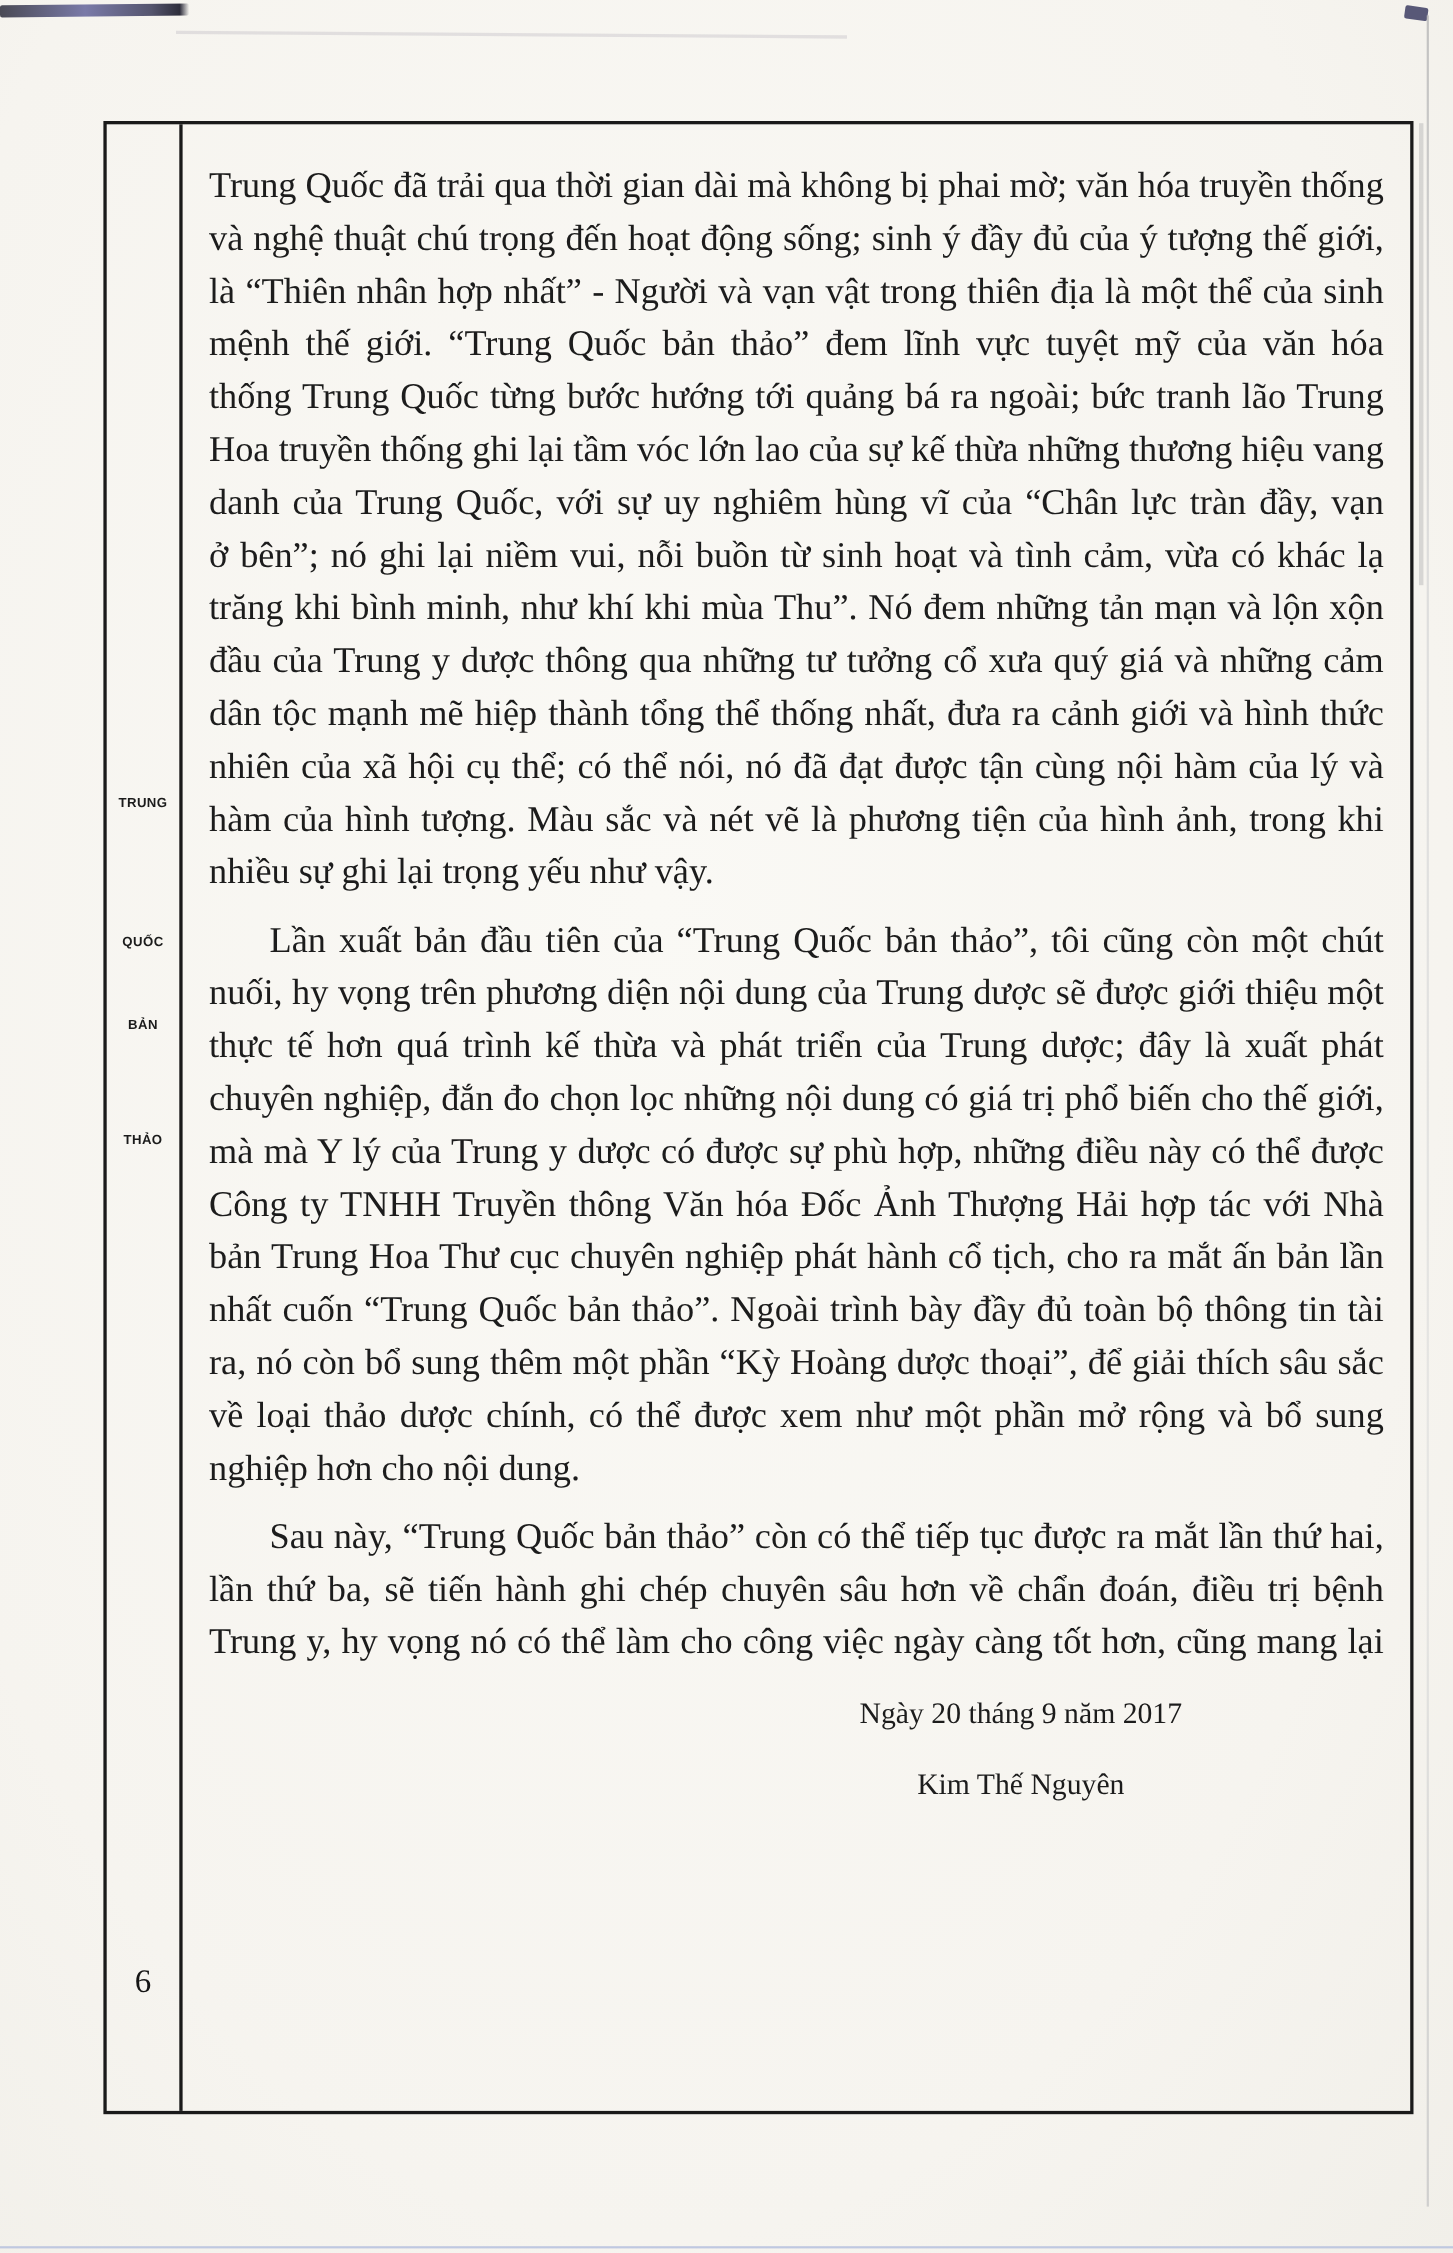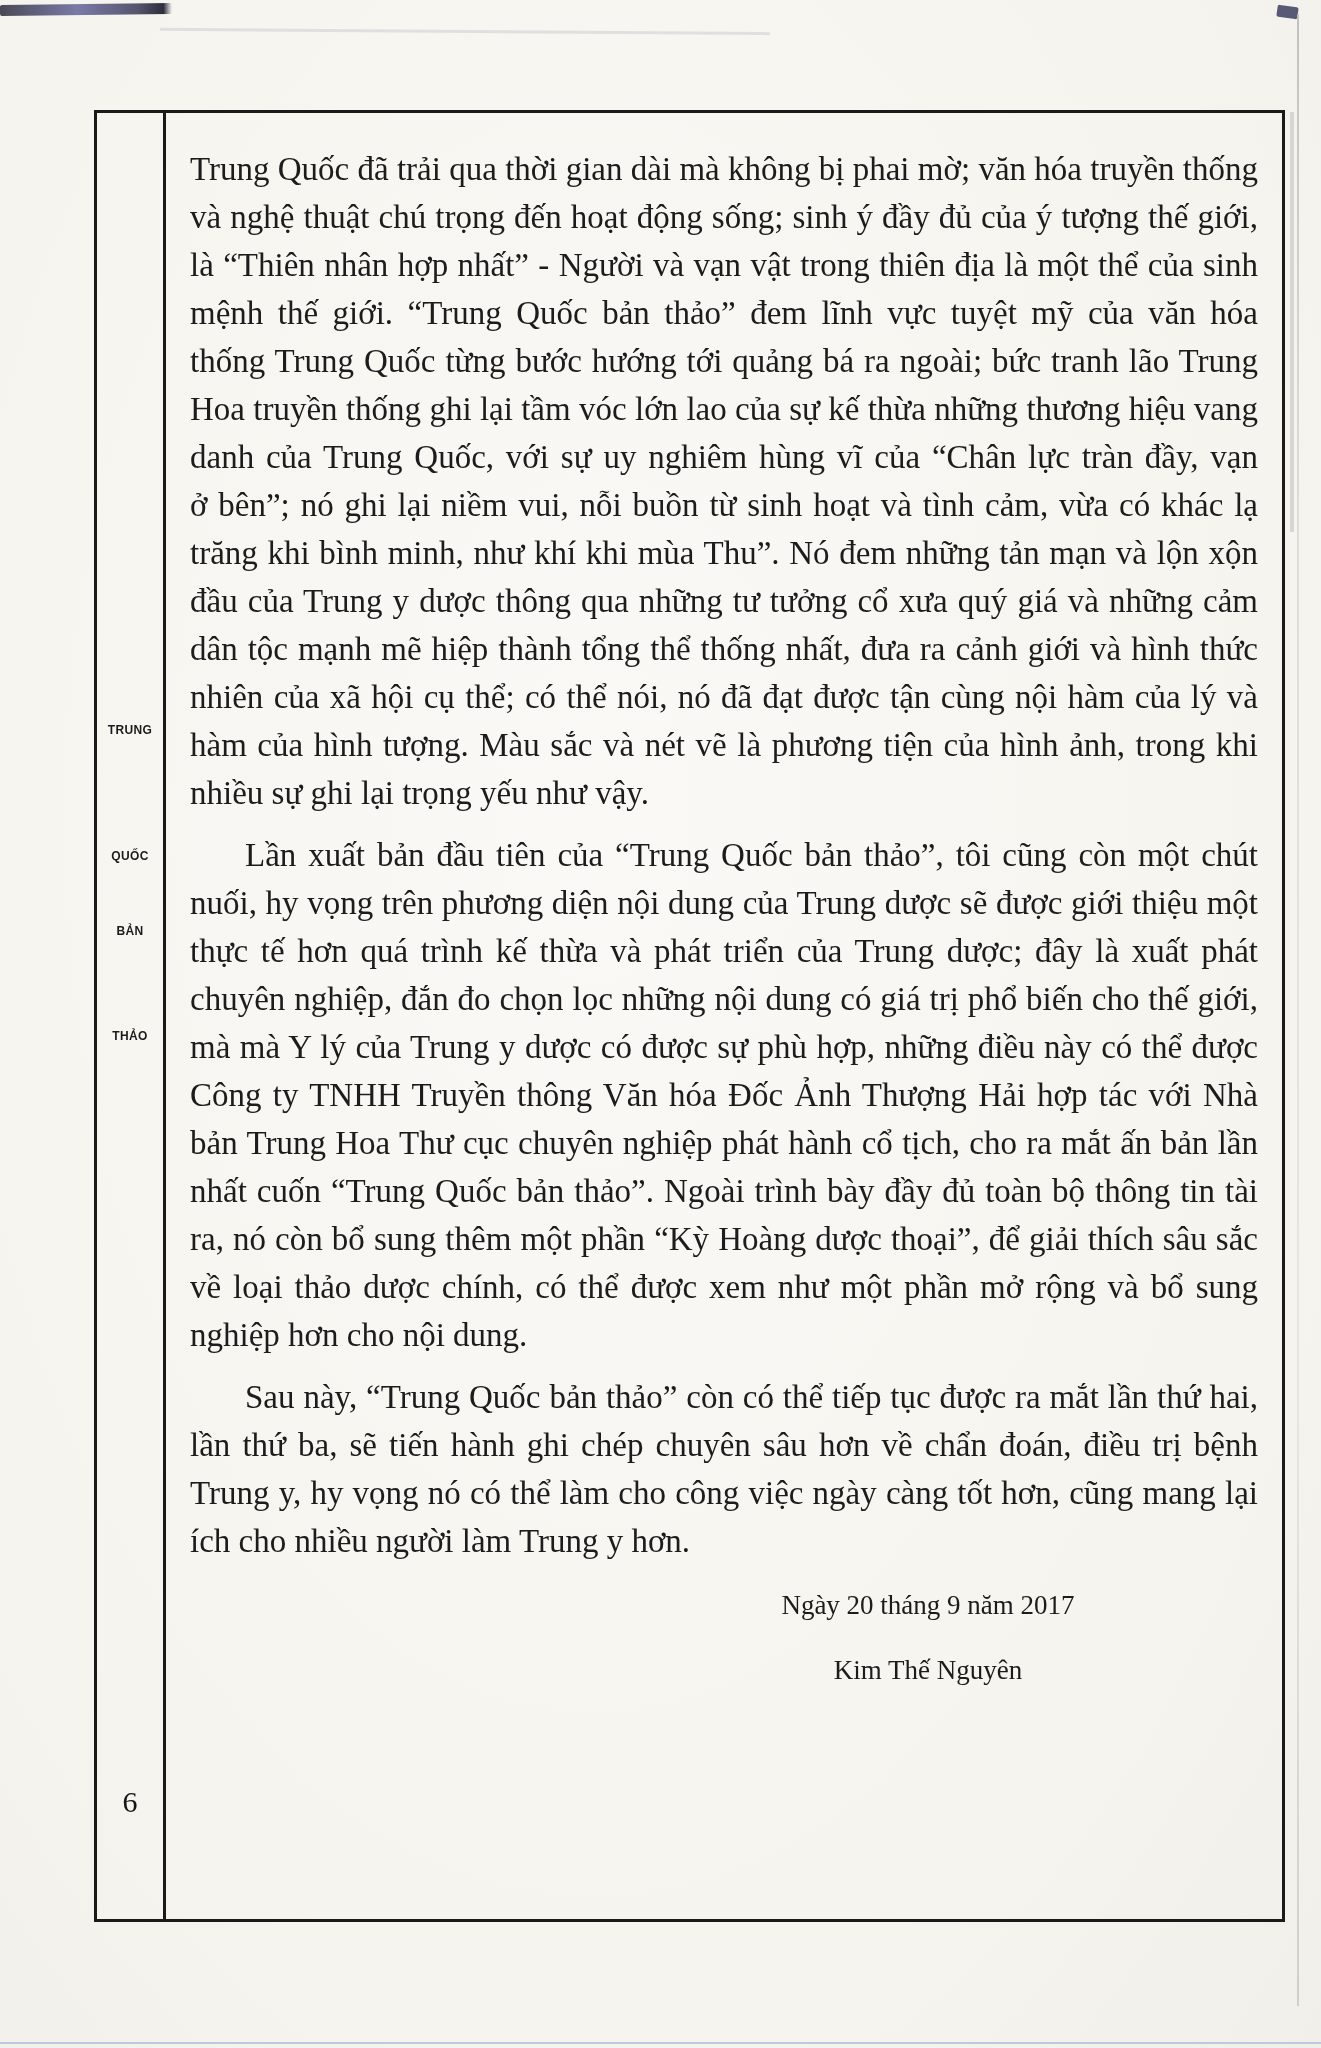--- a/index.html
+++ b/index.html
@@ -166,21 +166,20 @@
             <div class="line">bản Trung Hoa Thư cục chuyên nghiệp phát hành cổ tịch, cho ra mắt ấn bản lần thứ</div>
             <div class="line">nhất cuốn “Trung Quốc bản thảo”. Ngoài trình bày đầy đủ toàn bộ thông tin tài liệu</div>
             <div class="line">ra, nó còn bổ sung thêm một phần “Kỳ Hoàng dược thoại”, để giải thích sâu sắc hơn</div>
             <div class="line">về loại thảo dược chính, có thể được xem như một phần mở rộng và bổ sung chuyên</div>
             <div class="line last">nghiệp hơn cho nội dung.</div>
           </div>
           <div class="paragraph indent">
             <div class="line">Sau này, “Trung Quốc bản thảo” còn có thể tiếp tục được ra mắt lần thứ hai,</div>
             <div class="line">lần thứ ba, sẽ tiến hành ghi chép chuyên sâu hơn về chẩn đoán, điều trị bệnh bằng</div>
             <div class="line">Trung y, hy vọng nó có thể làm cho công việc ngày càng tốt hơn, cũng mang lại lợi</div>
-            <div class="line last">ích cho nhiều người làm Trung y hơn.</div>
           </div>
         </div>
 
       <div class="closing">
         <div class="closing-date">Ngày 20 tháng 9 năm 2017</div>
         <div class="closing-signature">Kim Thế Nguyên</div>
       </div>
     </div>
 
   </div>

